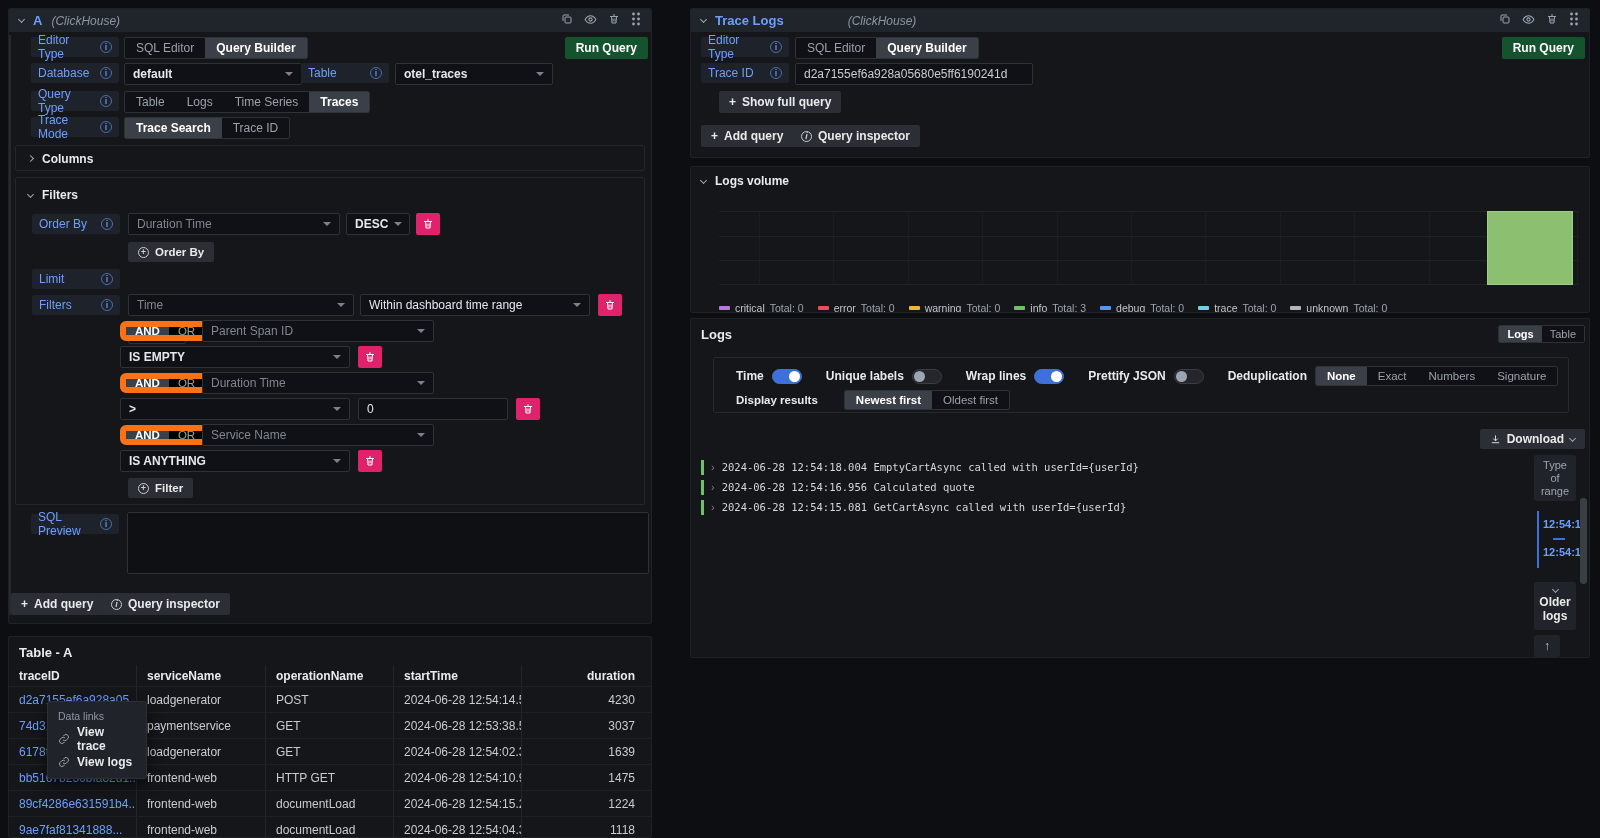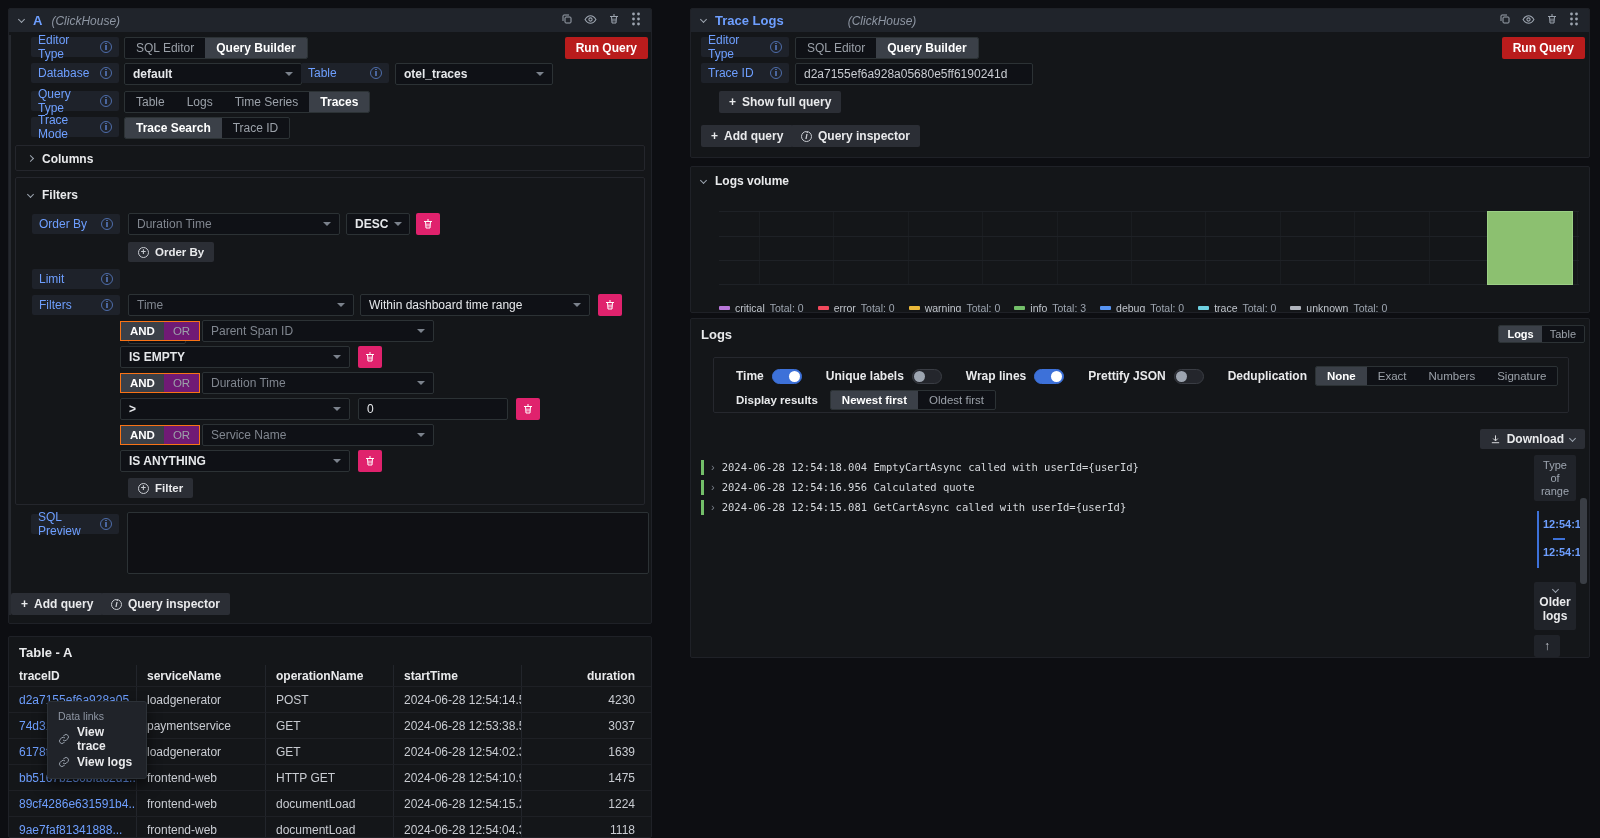--- a/index.html
+++ b/index.html
@@ -26,27 +26,27 @@
           display:flex; align-items:center; gap:6px; padding:0 8px; font-size:12px; color:#E6E8EB; font-weight:600; }
   .sel.ph { color:#80868F; font-weight:400; }
   .input { font-weight:600; }
   .input.nrm { font-weight:400; }
   .rgroup { position:absolute; height:22px; display:flex; background:#0F1116; border:1px solid #2C3235;
             border-radius:2px; overflow:hidden; align-items:stretch; }
   .ropt { padding:0 11px; display:flex; align-items:center; font-size:12px; color:#9BA1A9; white-space:nowrap; }
   .ropt.on { background:#3B4048; color:#FFFFFF; font-weight:700; }
   .btn-sec { position:absolute; height:22px; background:#2B2E35; border-radius:2px; display:flex; align-items:center;
              gap:6px; padding:0 10px; font-size:12px; font-weight:600; color:#E9EAEC; white-space:nowrap; }
-  .btn-pri { position:absolute; height:22px; background:#b91c1c; border-radius:2px; color:#fff; display:flex;
+  .btn-pri { position:absolute; height:22px; background:#14532d; border-radius:2px; color:#fff; display:flex;
              align-items:center; padding:0 11px; font-size:12px; font-weight:600; }
   .btn-del { position:absolute; width:24px; height:22px; background:#E0226D; border-radius:2px; display:flex;
              align-items:center; justify-content:center; }
   .sect { position:absolute; border:1px solid #24262C; border-radius:2px; background:transparent; }
   .sect-title { position:absolute; display:flex; gap:9px; align-items:center; font-size:12px; font-weight:700; color:#E9EAEC; }
-  .boolg { position:absolute; height:20px; display:flex; background:#701a75; border:1px solid #f97316; border-radius:0; overflow:hidden; }
+  .boolg { position:absolute; height:20px; display:flex; background:#000000; border:6px solid #f97316; border-radius:6px; overflow:hidden; }
   .boolg .ropt { font-size:11.5px; padding:0 9px; }
   .code { position:absolute; background:#0F1014; border:1px solid #2C3235; border-radius:2px; padding:6px 9px;
           font-family:"DejaVu Sans Mono",monospace; font-size:9.5px; line-height:13.5px; color:#CDD0D5;
           letter-spacing:-0.2px; overflow:hidden; }
   .code div { white-space:pre; }
   .rail { position:absolute; left:0; width:2px; background:#26292F; }
   
   .trow { display:flex; align-items:center; height:26px; border-bottom:1px solid #1E2025; font-size:12px; color:#C9CCD2; }
   .trow.hd { height:22px; font-weight:700; color:#E9EAEC; }
   .tc { height:100%; display:flex; align-items:center; padding-left:10px; overflow:hidden; white-space:nowrap; }
@@ -536,21 +536,21 @@
       <span class="tunit">
         <span class="tlabel">Deduplication</span>
         <span class="rgroup" style="position:static;height:20px;">
           <span class="ropt on" style="font-size:11.5px;">None</span>
           <span class="ropt" style="font-size:11.5px;">Exact</span>
           <span class="ropt" style="font-size:11.5px;">Numbers</span>
           <span class="ropt" style="font-size:11.5px;">Signature</span>
         </span>
       </span>
     </div>
-    <div style="position:absolute;left:22px;top:31px;display:flex;gap:12px;align-items:center;height:22px;">
+    <div style="position:absolute;left:22px;top:31px;display:flex;gap:26px;align-items:center;height:22px;">
       <span class="tlabel" style="font-size:11.5px;">Display results</span>
       <span class="rgroup" style="position:static;height:20px;">
         <span class="ropt on" style="font-size:11.5px;">Newest first</span>
         <span class="ropt" style="font-size:11.5px;">Oldest first</span>
       </span>
     </div>
   </div>
 
   <div class="btn-sec" style="right:4px;top:110px;height:20px;margin-left:40px;">
     <svg viewBox="0 0 24 24" width="11" height="11" fill="none" stroke="#E9EAEC" stroke-width="2">

